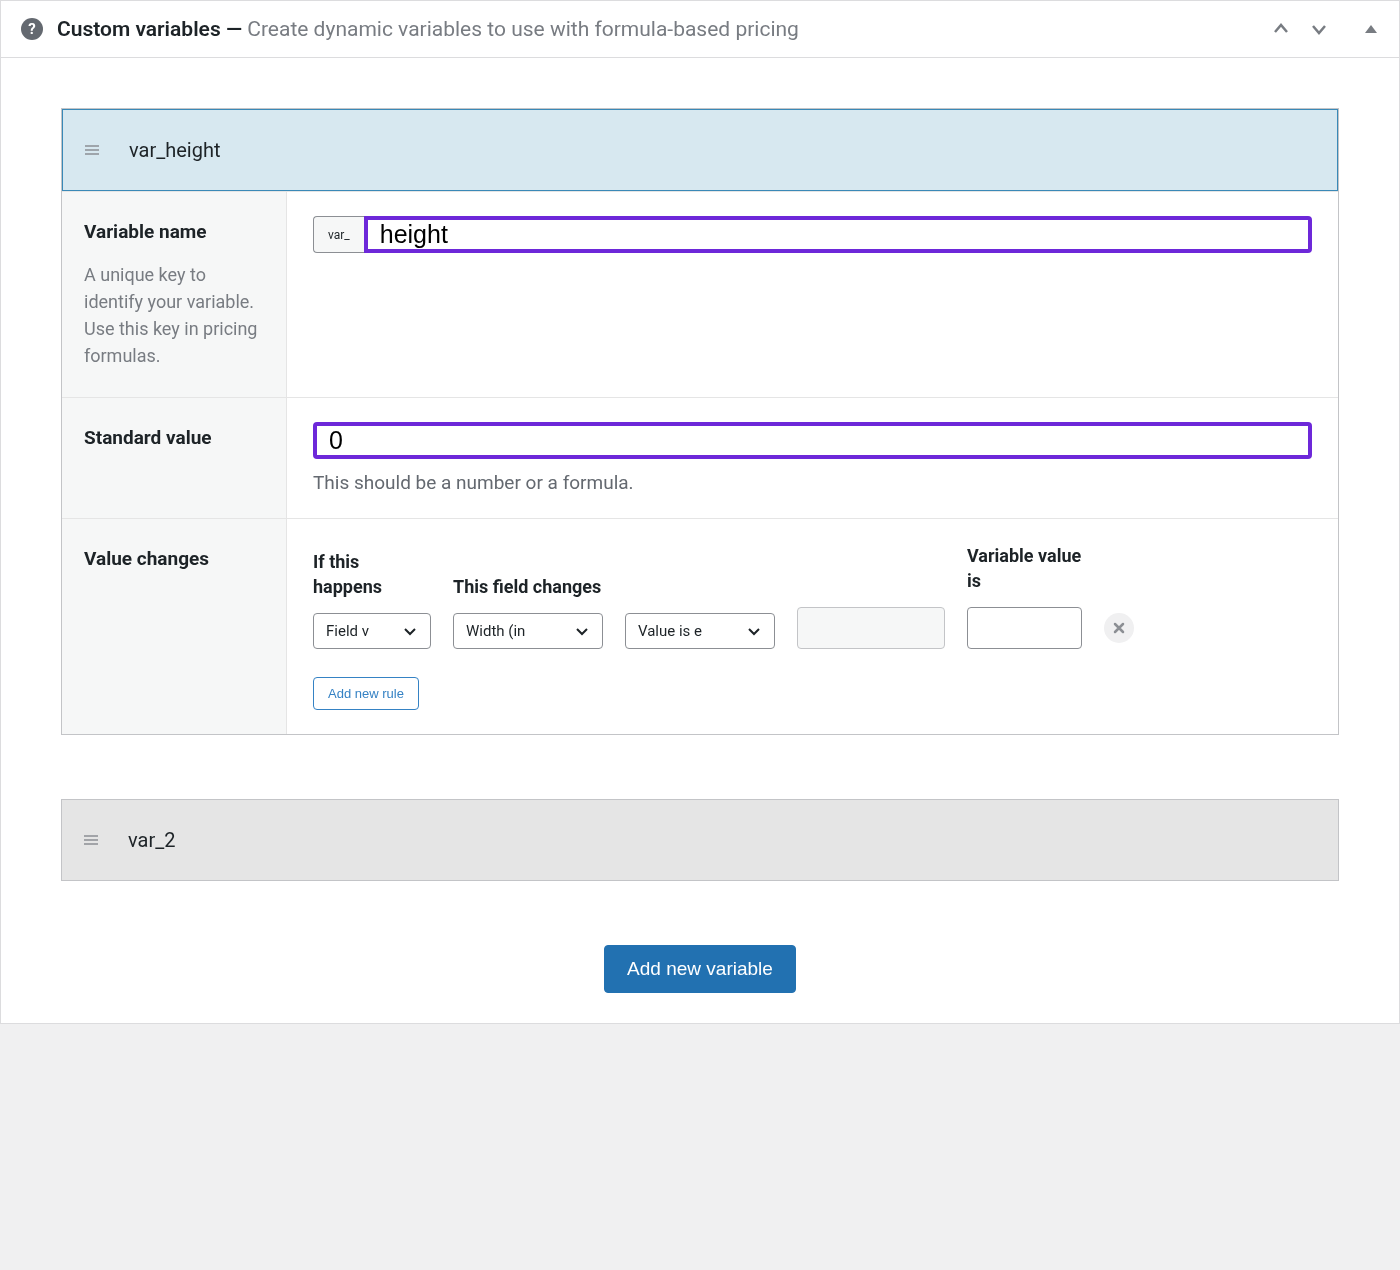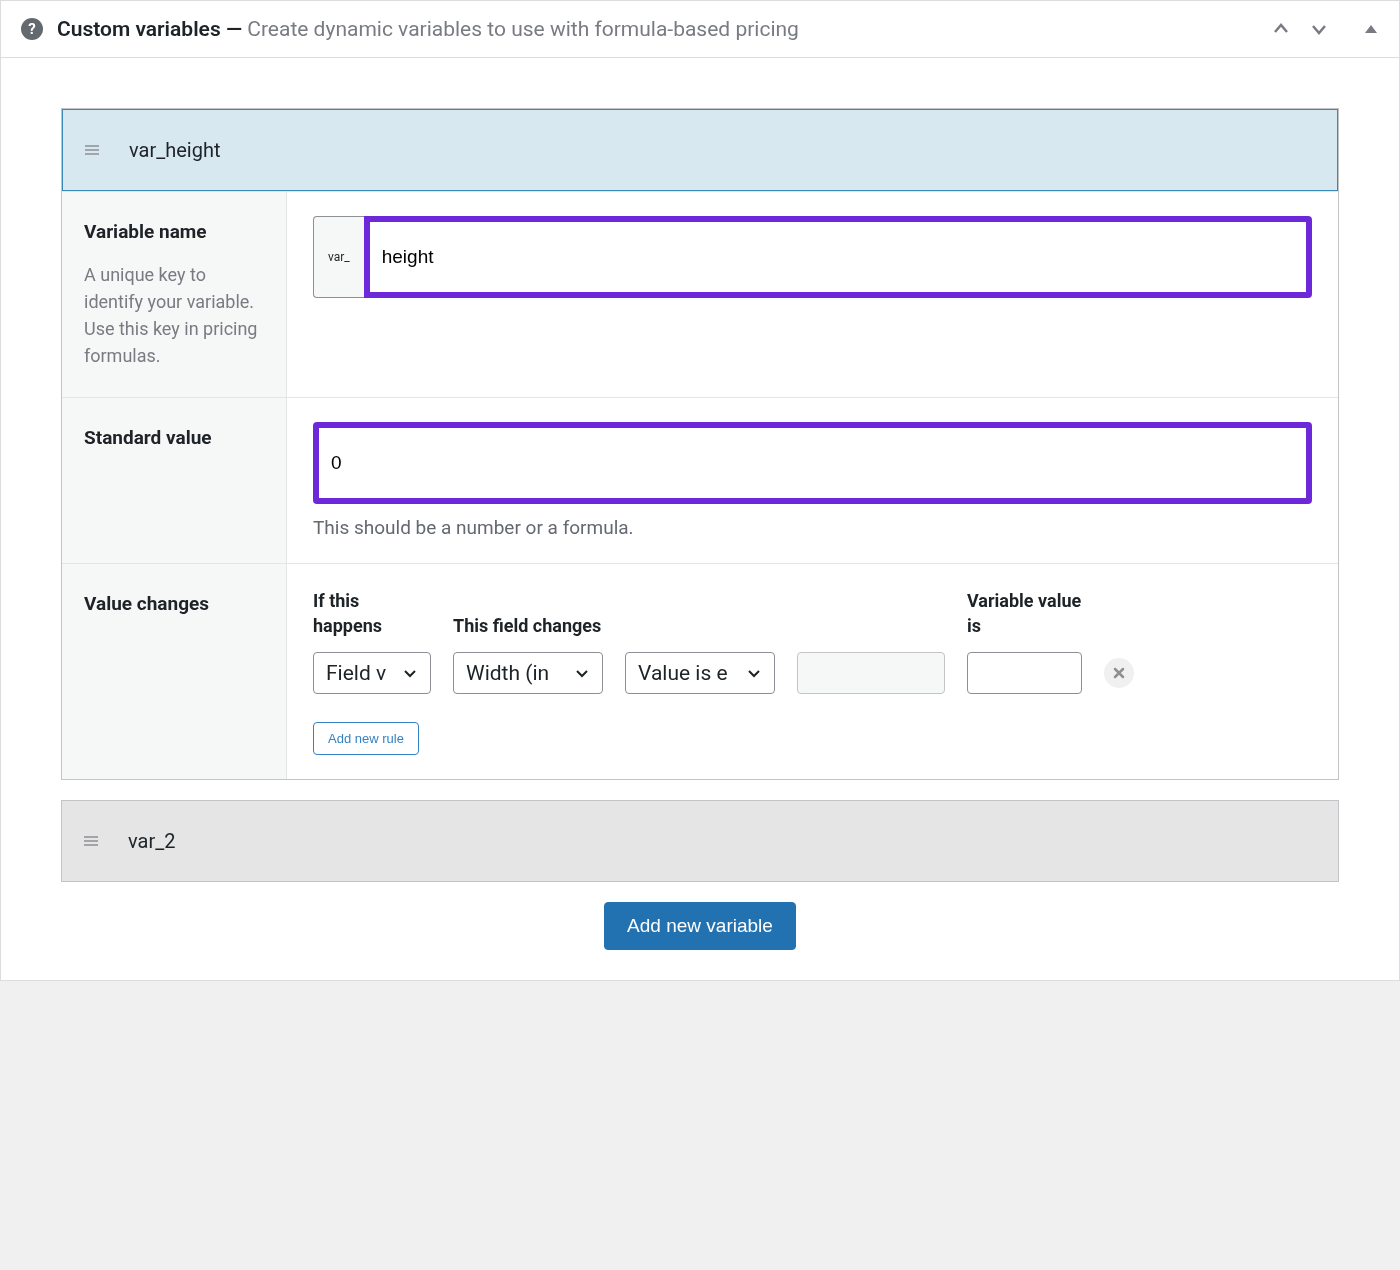--- a/index.html
+++ b/index.html
@@ -58,21 +58,21 @@
     color: #787c82;
     cursor: pointer;
     font-size: 16px;
     margin-left: 20px;
   }
   .panel-body {
     padding: 50px 60px 30px 60px;
   }
   .variable-block {
     border: 1px solid #c3c4c7;
-    margin-bottom: 20px;
+    margin-bottom: 64px;
     background: #fff;
   }
   .variable-block.active .var-header {
     background: #d7e8f0;
     border: 1px solid #3a89b7;
   }
   .var-header {
     display: flex;
     align-items: center;
     padding: 28px 22px;
@@ -126,23 +126,23 @@
     border: 1px solid #8c8f94;
     border-right: none;
     background: #f6f7f7;
     padding: 8px 14px;
     font-size: 12px;
     display: flex;
     align-items: center;
     border-radius: 4px 0 0 4px;
   }
   .text-input {
-    border: 6px solid #6d28d9;
-    padding: 24px 12px;
-    font-size: 19px;
+    border: 4px solid #6d28d9;
+    padding: 0 12px;
+    font-size: 25px;
     width: 100%;
     border-radius: 0 4px 4px 0;
   }
   .text-input.full {
     border-radius: 4px;
   }
   .help-text {
     color: #646970;
     font-size: 19px;
     margin-top: 12px;
@@ -156,21 +156,21 @@
   .rule-col .col-title {
     font-weight: 700;
     font-size: 18px;
     margin-bottom: 14px;
     line-height: 1.4;
   }
   .select-mock {
     border: 1px solid #8c8f94;
     border-radius: 4px;
     padding: 8px 12px;
-    font-size: 21px;
+    font-size: 15px;
     display: flex;
     align-items: center;
     justify-content: space-between;
     gap: 6px;
     background: #fff;
     cursor: pointer;
     white-space: nowrap;
     overflow: hidden;
   }
   .select-mock .sel-text {

